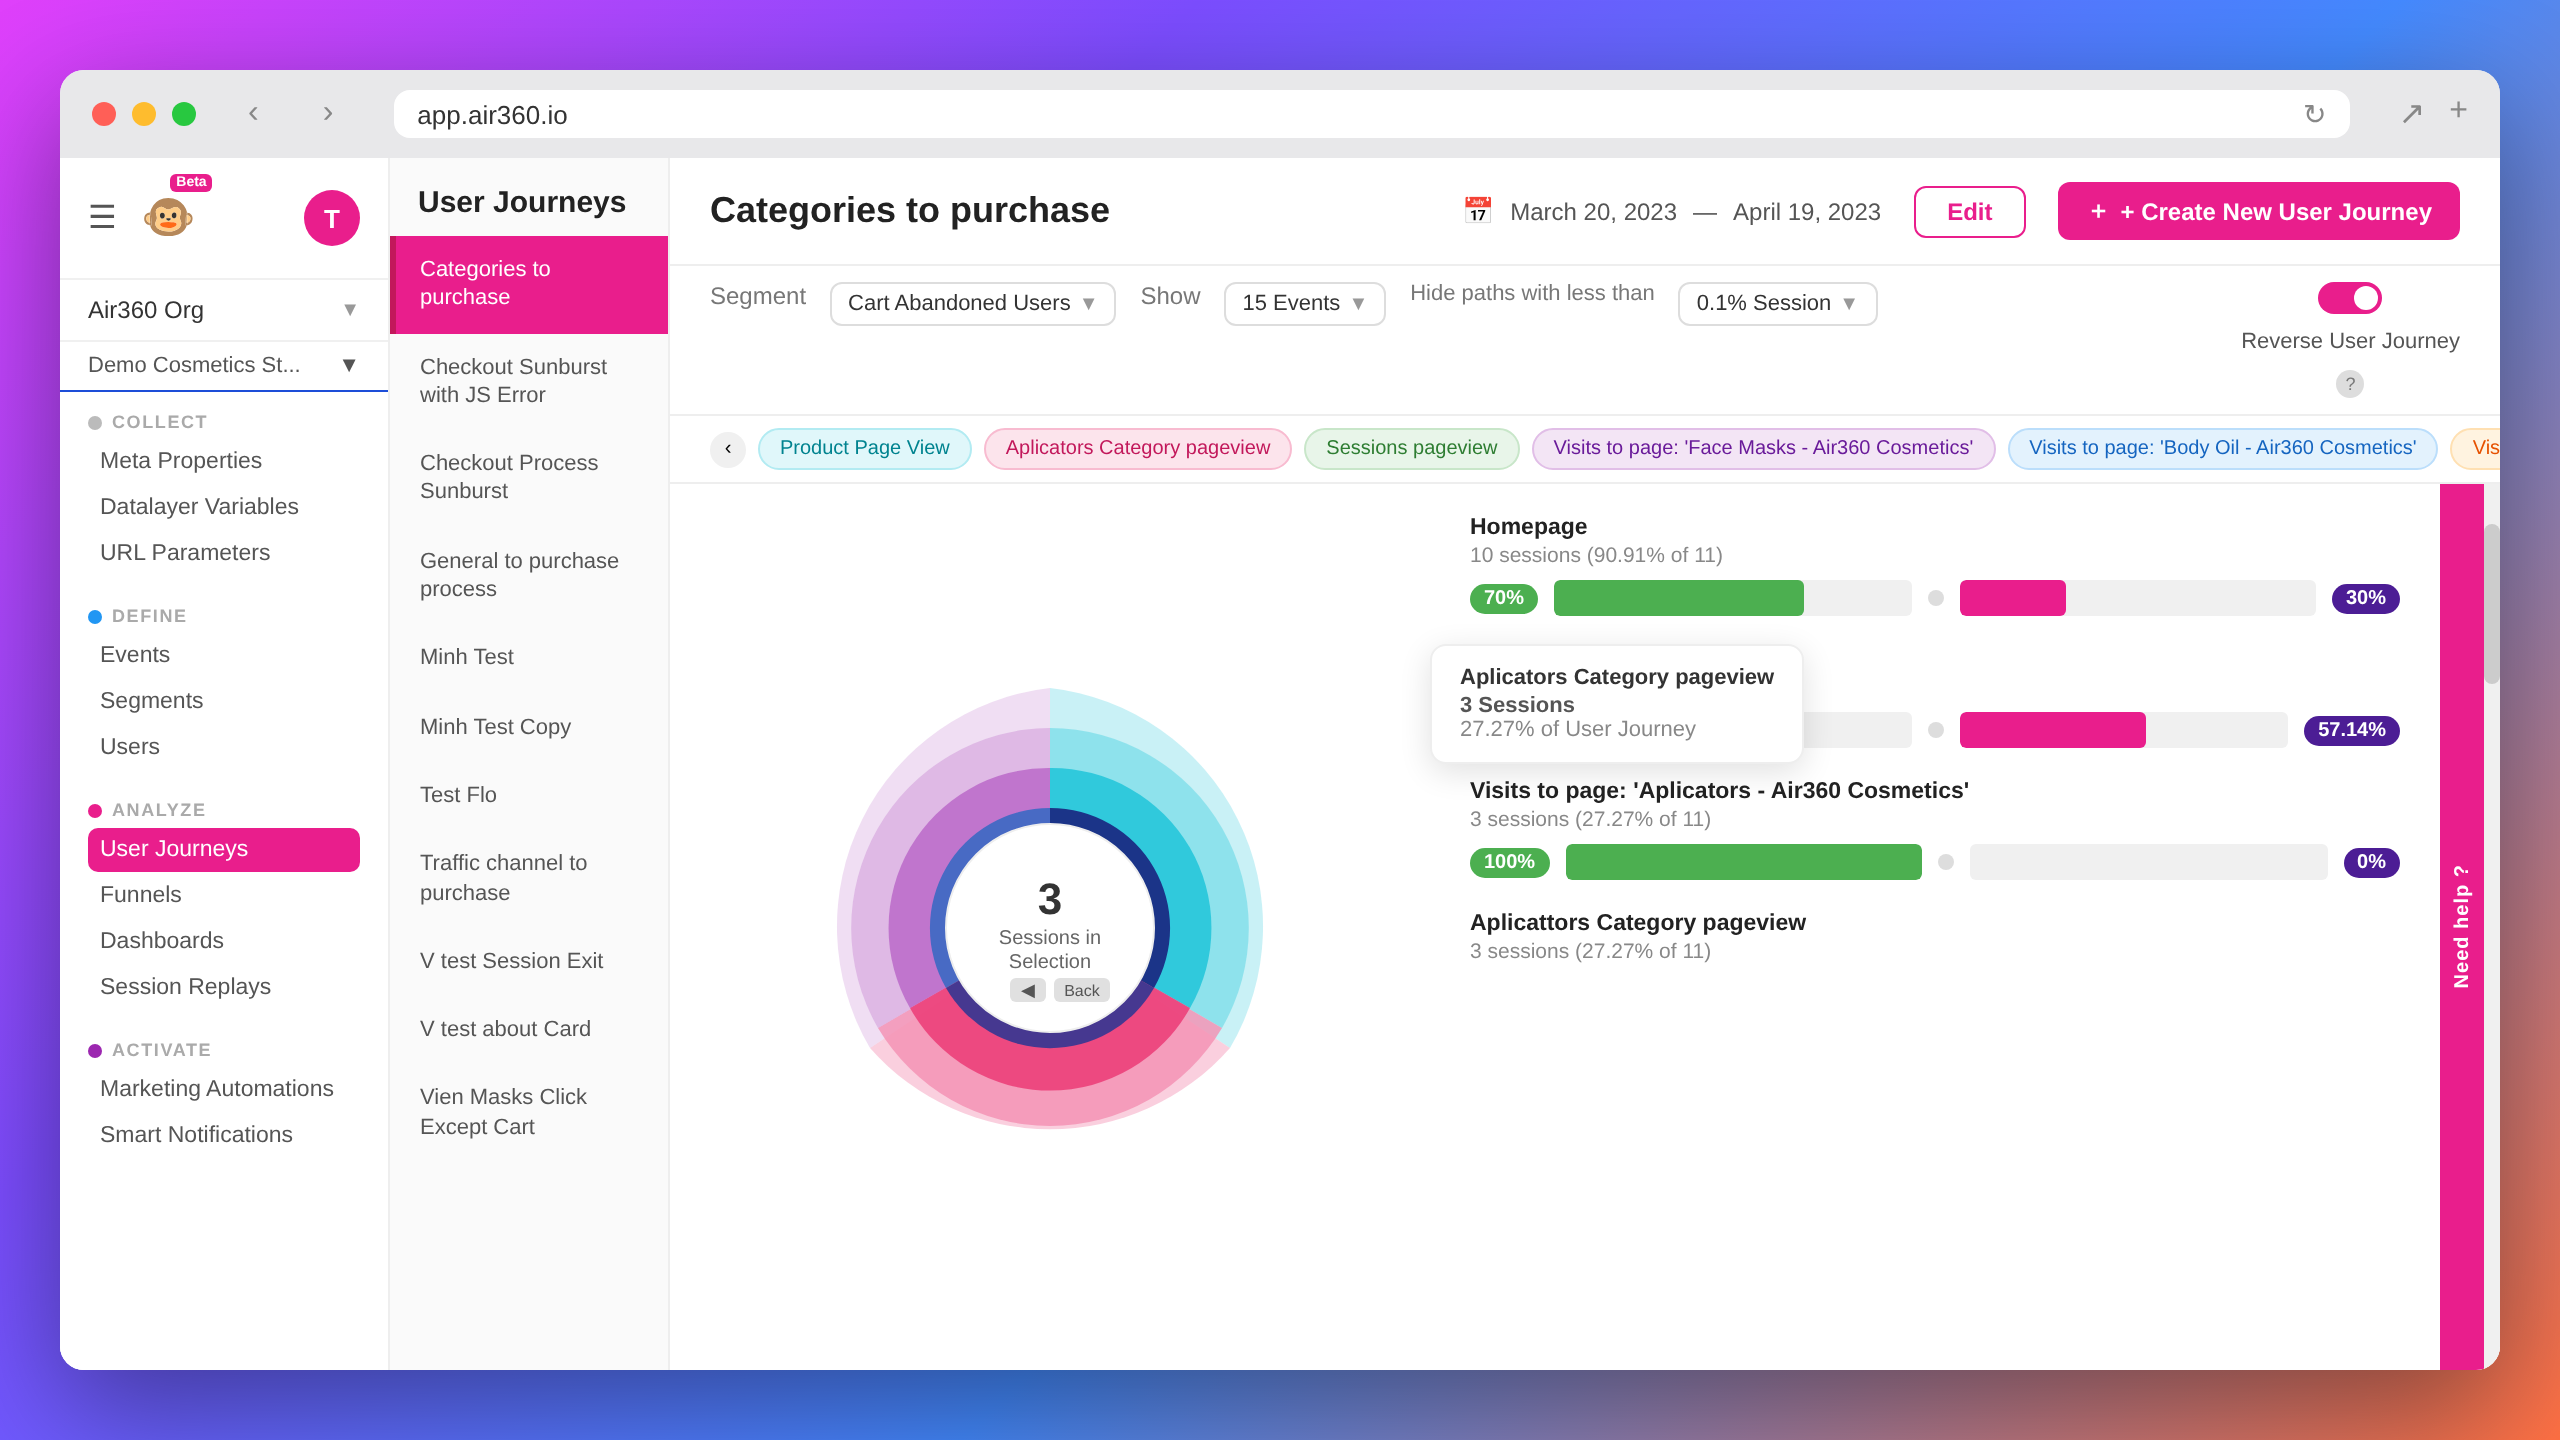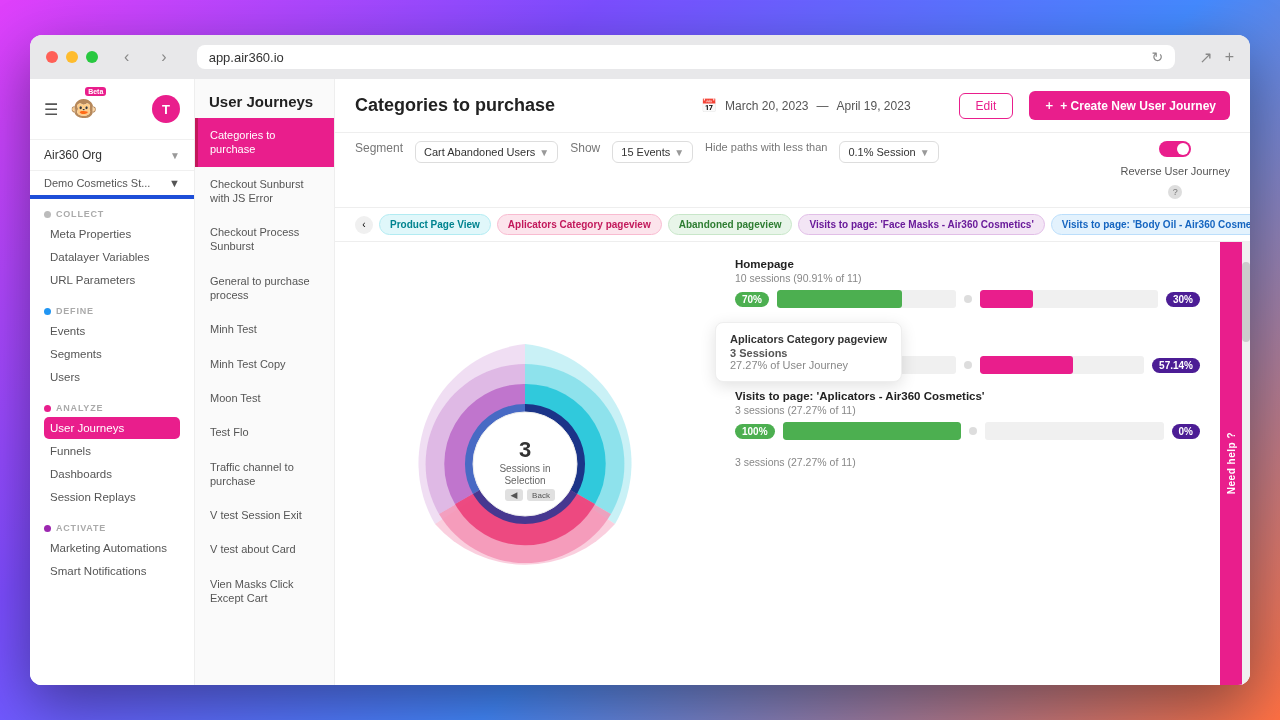--- a/index.html
+++ b/index.html
@@ -124,21 +124,21 @@
       cursor: pointer;
     }
     .org-selector .chevron { color: #999; font-size: 10px; }
     .demo-selector {
       padding: 6px 14px;
       display: flex;
       align-items: center;
       justify-content: space-between;
       font-size: 11px;
       color: #555;
-      border-bottom: 4px solid #1d4ed8;
+      border-bottom: 1px solid #1d4ed8;
       cursor: pointer;
       text-align: right;
     }
     .sidebar-section {
       padding: 10px 14px 4px;
     }
     .sidebar-section-title {
       font-size: 9px;
       font-weight: 700;
       color: #aaa;
@@ -228,23 +228,22 @@
       color: #555;
     }
     .date-icon { color: #e91e8c; font-size: 13px; }
     .btn-edit {
       border: 1px solid #e91e8c;
       background: #fff;
       color: #e91e8c;
       padding: 5px 16px;
       border-radius: 6px;
       font-size: 12px;
-      font-weight: 400;
-      cursor: pointer;
-      margin-left: 32px;
+      font-weight: 700;
+      cursor: pointer;
     }
     .btn-create {
       background: #e91e8c;
       color: #fff;
       border: none;
       padding: 6px 14px;
       border-radius: 6px;
       font-size: 12px;
       font-weight: 600;
       cursor: pointer;
@@ -326,21 +325,21 @@
       border-bottom: 1px solid #eee;
       flex-shrink: 0;
       overflow-x: auto;
       align-items: center;
     }
     .breadcrumb-tabs::-webkit-scrollbar { display: none; }
     .bc-tab {
       padding: 4px 10px;
       border-radius: 12px;
       font-size: 10px;
-      font-weight: 700;
+      font-weight: 400;
       white-space: nowrap;
       cursor: pointer;
       flex-shrink: 0;
     }
     .bc-tab.cyan { background: #e0f7fa; color: #00838f; border: 1px solid #b2ebf2; }
     .bc-tab.pink { background: #fce4ec; color: #c2185b; border: 1px solid #f8bbd0; }
     .bc-tab.teal { background: #e8f5e9; color: #2e7d32; border: 1px solid #c8e6c9; }
     .bc-tab.purple { background: #f3e5f5; color: #6a1b9a; border: 1px solid #e1bee7; }
     .bc-tab.blue { background: #e3f2fd; color: #1565c0; border: 1px solid #bbdefb; }
     .bc-tab.orange { background: #fff3e0; color: #e65100; border: 1px solid #ffe0b2; }
@@ -563,21 +562,20 @@
     </div>
 
     <div class="journeys-panel">
       <div class="journeys-panel-header">User Journeys</div>
       <div class="journey-item active">Categories to purchase</div>
       <div class="journey-item">Checkout Sunburst with JS Error</div>
       <div class="journey-item">Checkout Process Sunburst</div>
       <div class="journey-item">General to purchase process</div>
       <div class="journey-item">Minh Test</div>
       <div class="journey-item">Minh Test Copy</div>
-      <div class="journey-item">Moon Test</div>
       <div class="journey-item">Test Flo</div>
       <div class="journey-item">Traffic channel to purchase</div>
       <div class="journey-item">V test Session Exit</div>
       <div class="journey-item">V test about Card</div>
       <div class="journey-item">Vien Masks Click Except Cart</div>
     </div>
 
     <div class="content-panel">
 
       <div class="content-header">
@@ -616,21 +614,21 @@
           <div class="toggle-switch"></div>
           <span>Reverse User Journey</span>
           <div class="info-icon">?</div>
         </div>
       </div>
 
       <div class="breadcrumb-tabs">
         <span class="bc-scroll-btn">‹</span>
         <div class="bc-tab cyan">Product Page View</div>
         <div class="bc-tab pink">Aplicators Category pageview</div>
-        <div class="bc-tab teal">Abandoned pageview</div>
+        <div class="bc-tab teal">Sessions pageview</div>
         <div class="bc-tab purple">Visits to page: 'Face Masks - Air360 Cosmetics'</div>
         <div class="bc-tab blue">Visits to page: 'Body Oil - Air360 Cosmetics'</div>
         <div class="bc-tab orange">Visits to page: 'Aplicators - Air360 Cosmetics'</div>
 
       </div>
 
       <div class="chart-area">
 
         <div class="sunburst-container">
           <svg class="sunburst-svg" width="300" height="300" viewBox="0 0 300 300">
@@ -713,20 +711,21 @@
               </div>
               <div class="flow-dot"></div>
               <div class="flow-bar-bg">
                 <div class="flow-bar-fill" style="width:0%;background:#e91e8c;"></div>
               </div>
               <span class="flow-pct-badge flow-pct-pink">0%</span>
             </div>
           </div>
 
           <div class="flow-item">
+            <div class="flow-item-header">Aplicattors Category pageview</div>
             <div class="flow-item-sub">3 sessions (27.27% of 11)</div>
           </div>
 
         </div>
 
         <div class="need-help">
           <span class="need-help-text">Need help ?</span>
         </div>
 
         <div class="scrollbar-track">

